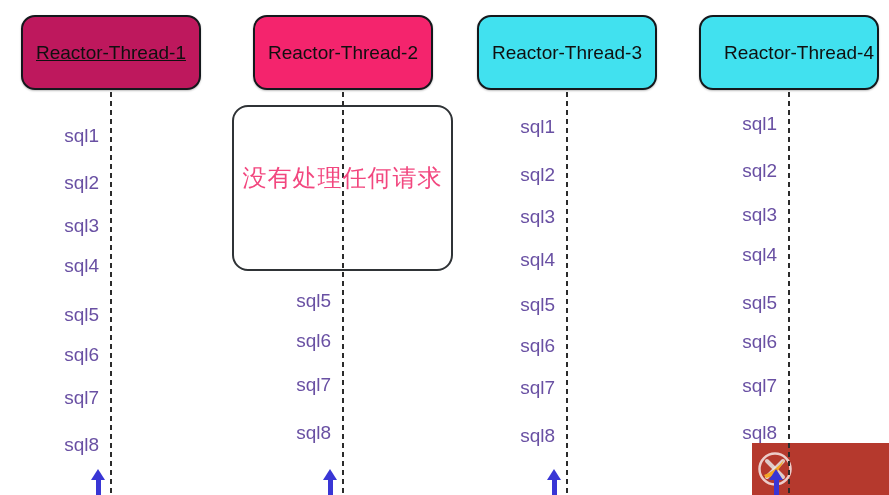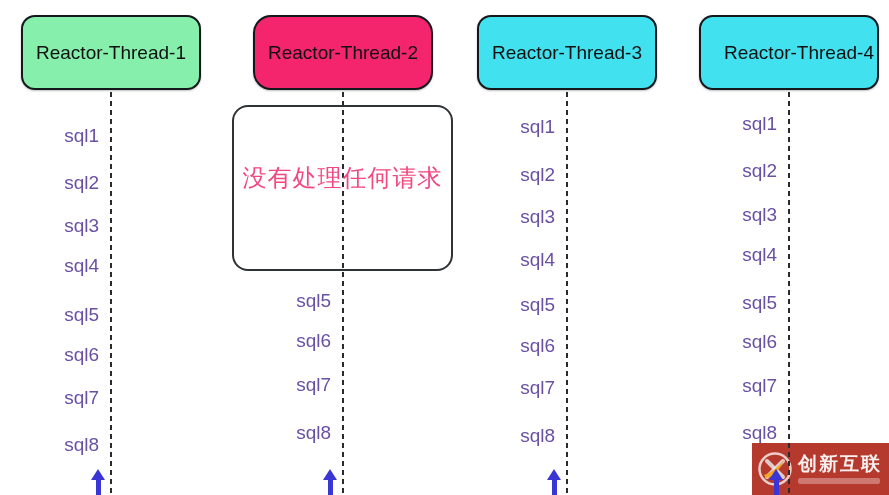--- a/index.html
+++ b/index.html
@@ -84,35 +84,35 @@
   .wm-subtitle-bar{
     margin-top:4px;width:82px;height:6px;border-radius:2px;
     background:rgba(255,255,255,0.32);
   }
 </style>
 </head>
 <body>
 
 <div class="canvas">
   <div id="columns">
-      <div class="thread-header" style="left: 21px; background: #86efac;">Reactor-Thread-1</div>
+      <div class="thread-header" style="left: 21px; background: #be185d; text-decoration: underline;">Reactor-Thread-1</div>
       <div class="lifeline" style="left: 110px;"></div>
       <div class="task-label" style="left: -11px; top: 125px;">sql1</div>
       <div class="task-label" style="left: -11px; top: 172px;">sql2</div>
       <div class="task-label" style="left: -11px; top: 215px;">sql3</div>
       <div class="task-label" style="left: -11px; top: 255px;">sql4</div>
       <div class="task-label" style="left: -11px; top: 304px;">sql5</div>
       <div class="task-label" style="left: -11px; top: 344px;">sql6</div>
       <div class="task-label" style="left: -11px; top: 387px;">sql7</div>
       <div class="task-label" style="left: -11px; top: 434px;">sql8</div>
       <div class="up-arrow" style="left: 90px;">
         <div class="head"></div>
         <div class="stem"></div>
       </div>
-      <div class="thread-header" style="left: 253px; background: rgb(244, 36, 109); border-radius: 18px;">Reactor-Thread-2</div>
+      <div class="thread-header" style="left: 253px; background: rgb(244, 36, 109);">Reactor-Thread-2</div>
       <div class="lifeline" style="left: 342px;"></div>
       <div class="note-box"></div>
       <div class="note-text">没有处理任何请求</div>
       <div class="task-label" style="left: 221px; top: 290px;">sql5</div>
       <div class="task-label" style="left: 221px; top: 330px;">sql6</div>
       <div class="task-label" style="left: 221px; top: 374px;">sql7</div>
       <div class="task-label" style="left: 221px; top: 422px;">sql8</div>
       <div class="up-arrow" style="left: 322px;">
         <div class="head"></div>
         <div class="stem"></div>
@@ -147,18 +147,14 @@
       </div>
     </div>
 
   <div class="watermark" style="background: rgb(181, 57, 45);">
     <svg width="38" height="38" viewBox="0 0 38 38">
       <circle cx="19" cy="19" r="15.5" fill="none" stroke="rgba(255,255,255,0.75)" stroke-width="2.5"></circle>
       <line x1="11" y1="11" x2="27" y2="27" stroke="rgba(230,230,230,0.85)" stroke-width="4" stroke-linecap="round"></line>
       <line x1="27" y1="11" x2="11" y2="27" stroke="rgba(230,230,230,0.85)" stroke-width="4" stroke-linecap="round"></line>
       <path d="M8 25 Q 18 22 28 10 Q 21 26 10 28 Z" fill="#F5A623"></path>
     </svg>
-    <div class="wm-text-wrap">
-      <div class="wm-brand">创新互联</div>
-      <div class="wm-subtitle-bar"></div>
-    </div>
   </div>
 </div>
 
 </body></html>

